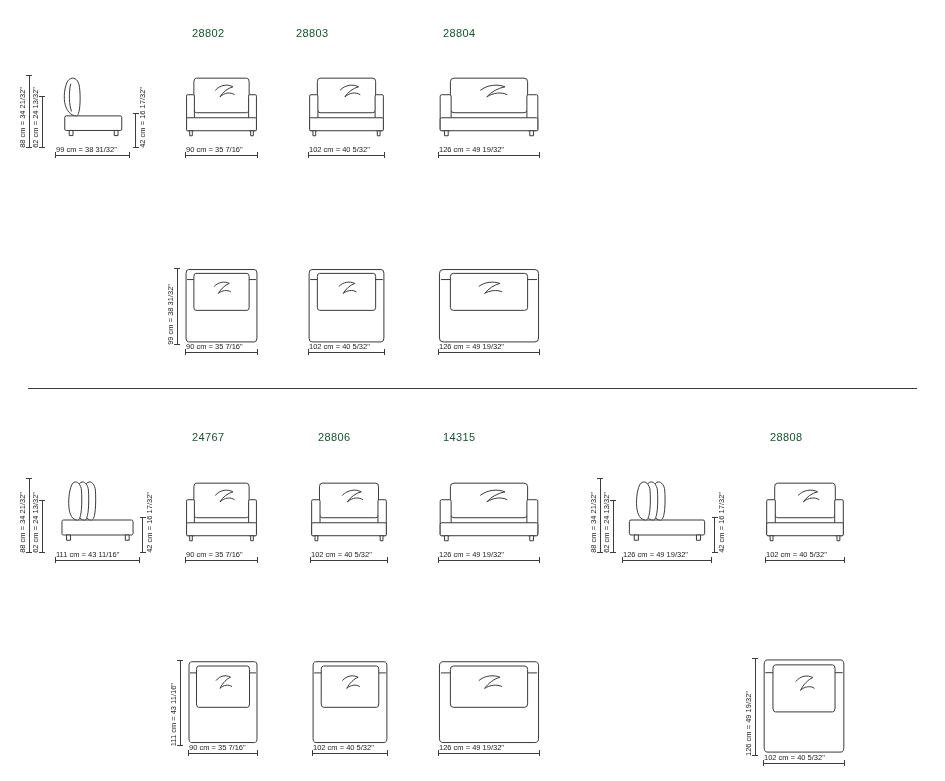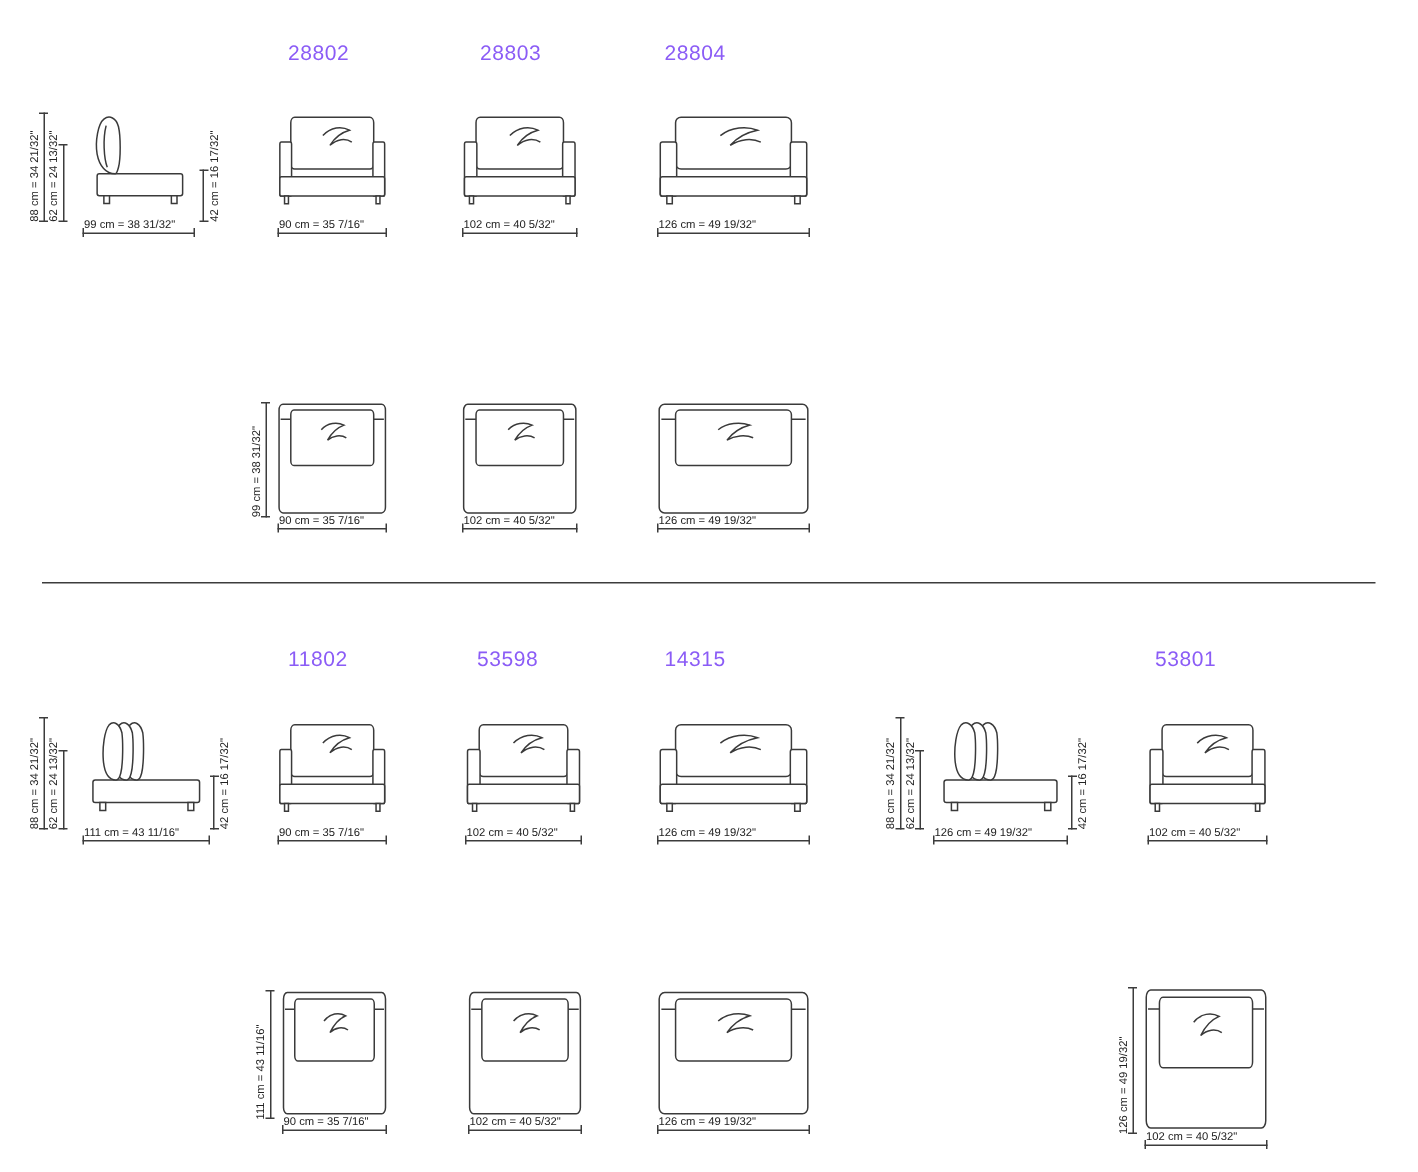--- a/index.html
+++ b/index.html
@@ -1,20 +1,20 @@
 <!DOCTYPE html>
 <html><head>
 <meta charset="utf-8">
 <style>
   * { margin:0; padding:0; box-sizing:border-box; }
   html,body { background:#ffffff; }
   body { font-family:"Liberation Sans", sans-serif; color:#222; }
   .page { position:relative; width:945px; height:781px; background:#ffffff; overflow:hidden; }
 
-  .model-no { position:absolute; font-size:14px; letter-spacing:.4px; color:#8b5cf6; }
+  .model-no { position:absolute; font-size:11px; letter-spacing:.4px; color:#14532d; }
 
   .fig { position:absolute; }
   .fig svg { display:block; width:100%; height:100%; overflow:visible; }
 
   
   .hdim { position:absolute; height:12px; border-bottom:1px solid #3c3c3c; }
   .hdim .lbl { position:absolute; left:1px; bottom:1px; font-size:7.5px; white-space:nowrap; color:#222; }
   .hdim::before, .hdim::after { content:""; position:absolute; bottom:-3px; width:1px; height:6px; background:#3c3c3c; }
   .hdim::before { left:0; } .hdim::after { right:0; }
 
@@ -65,21 +65,21 @@
       <line x1="4" y1="15" x2="136" y2="15" stroke="#3a3a3a" vector-effect="non-scaling-stroke"></line>
       <rect x="17" y="7" width="106" height="48" rx="4" fill="#fff" stroke="#3a3a3a" vector-effect="non-scaling-stroke"></rect>
       <path d="M56 24 C64 18 76 17 85 20 C77 22 69 27 64 33 C71 29 81 28 88 31" fill="none" stroke="#3a3a3a" vector-effect="non-scaling-stroke"></path>
     </symbol>
   </defs>
 </svg>
 
 <div class="page">
 
   <div class="model-no" style="left:192px;top:27px;">28802</div>
-  <div class="model-no" style="left:320px;top:27px;">28803</div>
+  <div class="model-no" style="left:296px;top:27px;">28803</div>
   <div class="model-no" style="left:443px;top:27px;text-align:right;">28804</div>
 
   <div class="fig" style="left:55px;top:75px;width:75px;height:73px;">
     <svg>
         <use href="#sym-side" xlink:href="#sym-side"></use>
       </svg>
   </div>
   <div class="vdim" style="left:17px;top:75px;height:73px;">
     <span class="lbl">88 cm = 34 21/32"</span>
   </div>
@@ -145,24 +145,24 @@
     <svg>
         <use href="#sym-plan" xlink:href="#sym-plan"></use>
       </svg>
   </div>
   <div class="hdim" style="left:438px;top:341px;width:102px;">
     <span class="lbl">126 cm = 49 19/32"</span>
   </div>
 
   <div class="divider" style="left:28px;top:388px;width:889px;"></div>
 
-  <div class="model-no" style="left:192px;top:431px;">11802</div>
-  <div class="model-no" style="left:318px;top:431px;">53598</div>
+  <div class="model-no" style="left:192px;top:431px;">24767</div>
+  <div class="model-no" style="left:318px;top:431px;">28806</div>
   <div class="model-no" style="left:443px;top:431px;">14315</div>
-  <div class="model-no" style="left:770px;top:431px;">53801</div>
+  <div class="model-no" style="left:770px;top:431px;">28808</div>
 
   <div class="fig" style="left:55px;top:478px;width:85px;height:75px;">
     <svg>
         <use href="#sym-side-multi" xlink:href="#sym-side-multi"></use>
       </svg>
   </div>
   <div class="vdim" style="left:17px;top:478px;height:75px;">
     <span class="lbl">88 cm = 34 21/32"</span>
   </div>
   <div class="vdim" style="left:30px;top:500px;height:53px;">

